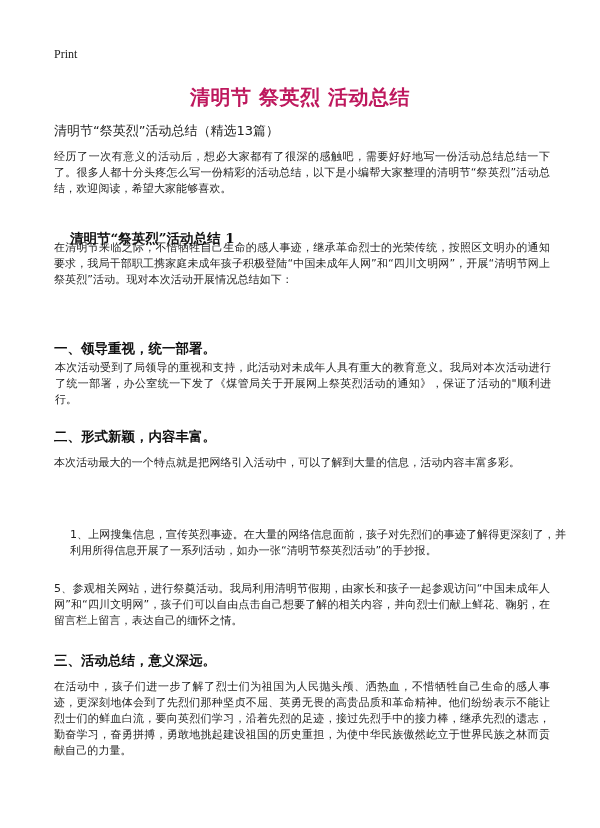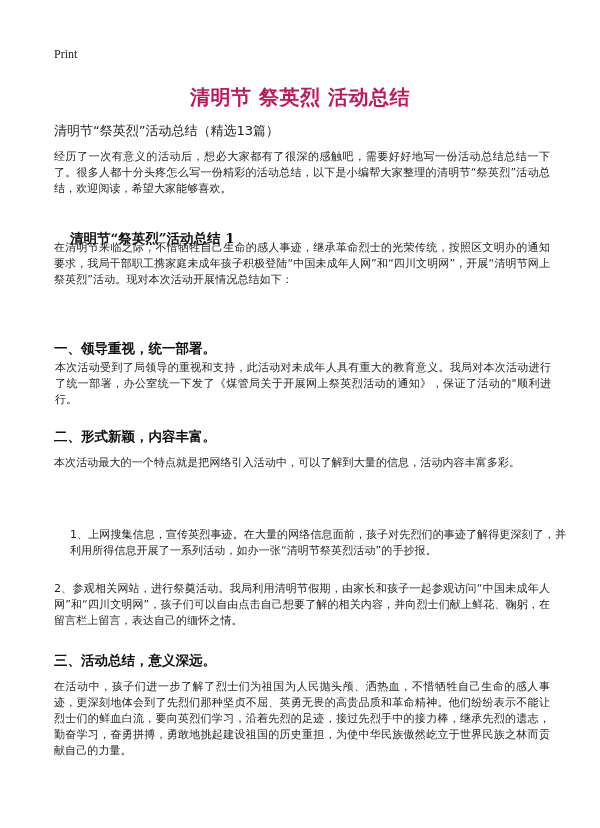--- a/index.html
+++ b/index.html
@@ -48,16 +48,16 @@
 <h2 class="heading" style="top:214px;margin:16px;">清明节“祭英烈”活动总结 1</h2>
 
 <p class="block" style="top:240px;margin:0;">在清明节来临之际，不惜牺牲自己生命的感人事迹，继承革命烈士的光荣传统，按照区文明办的通知要求，我局干部职工携家庭未成年孩子积极登陆“中国未成年人网”和“四川文明网”，开展“清明节网上祭英烈”活动。现对本次活动开展情况总结如下：</p>
 
 <h3 class="heading" style="top:340px;margin:0;">一、领导重视，统一部署。</h3>
 <p class="block" style="top:359px;margin:1px;">本次活动受到了局领导的重视和支持，此活动对未成年人具有重大的教育意义。我局对本次活动进行了统一部署，办公室统一下发了《煤管局关于开展网上祭英烈活动的通知》，保证了活动的"顺利进行。</p>
 
 <h3 class="heading" style="top:428px;margin:0;">二、形式新颖，内容丰富。</h3>
 <p class="block" style="top:455px;margin:0;">本次活动最大的一个特点就是把网络引入活动中，可以了解到大量的信息，活动内容丰富多彩。</p>
 <p class="block" style="top:511px;margin:16px;">1、上网搜集信息，宣传英烈事迹。在大量的网络信息面前，孩子对先烈们的事迹了解得更深刻了，并利用所得信息开展了一系列活动，如办一张“清明节祭英烈活动”的手抄报。</p>
-<p class="block" style="top:581px;margin:0;">2、参观相关网站，进行祭奠活动。我局利用清明节假期，由家长和孩子一起参观访问“中国未成年人网”和“四川文明网”，孩子们可以自由点击自己想要了解的相关内容，并向烈士们献上鲜花、鞠躬，在留言栏上留言，表达自己的缅怀之情。</p>
+<p class="block" style="top:581px;margin:0;">5、参观相关网站，进行祭奠活动。我局利用清明节假期，由家长和孩子一起参观访问“中国未成年人网”和“四川文明网”，孩子们可以自由点击自己想要了解的相关内容，并向烈士们献上鲜花、鞠躬，在留言栏上留言，表达自己的缅怀之情。</p>
 
 <h3 class="heading" style="top:652px;margin:0;">三、活动总结，意义深远。</h3>
 <p class="block" style="top:679px;margin:0;">在活动中，孩子们进一步了解了烈士们为祖国为人民抛头颅、洒热血，不惜牺牲自己生命的感人事迹，更深刻地体会到了先烈们那种坚贞不屈、英勇无畏的高贵品质和革命精神。他们纷纷表示不能让烈士们的鲜血白流，要向英烈们学习，沿着先烈的足迹，接过先烈手中的接力棒，继承先烈的遗志，勤奋学习，奋勇拼搏，勇敢地挑起建设祖国的历史重担，为使中华民族傲然屹立于世界民族之林而贡献自己的力量。</p>
 
 </body></html>

